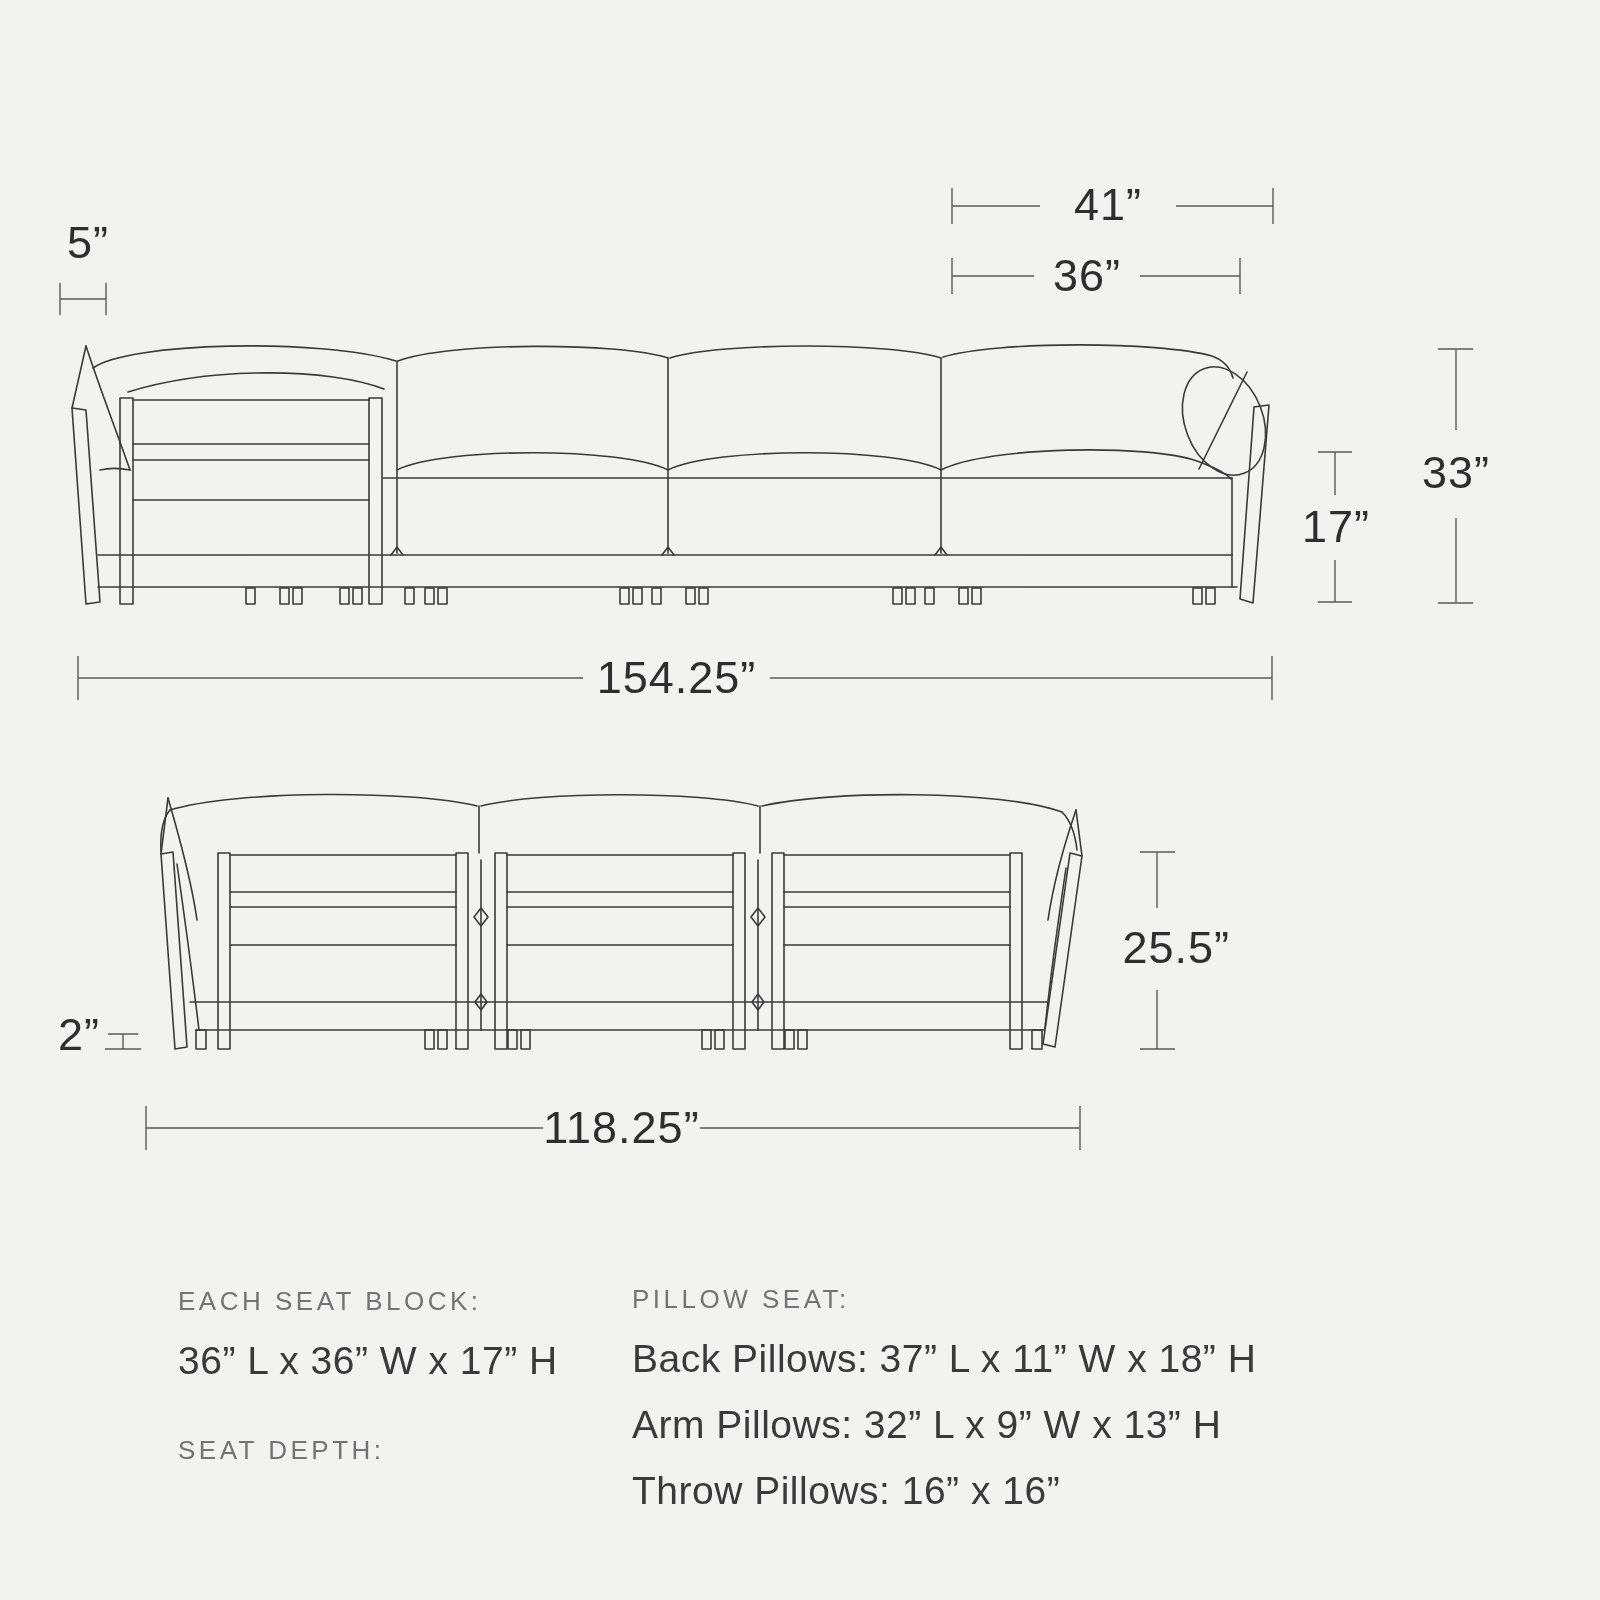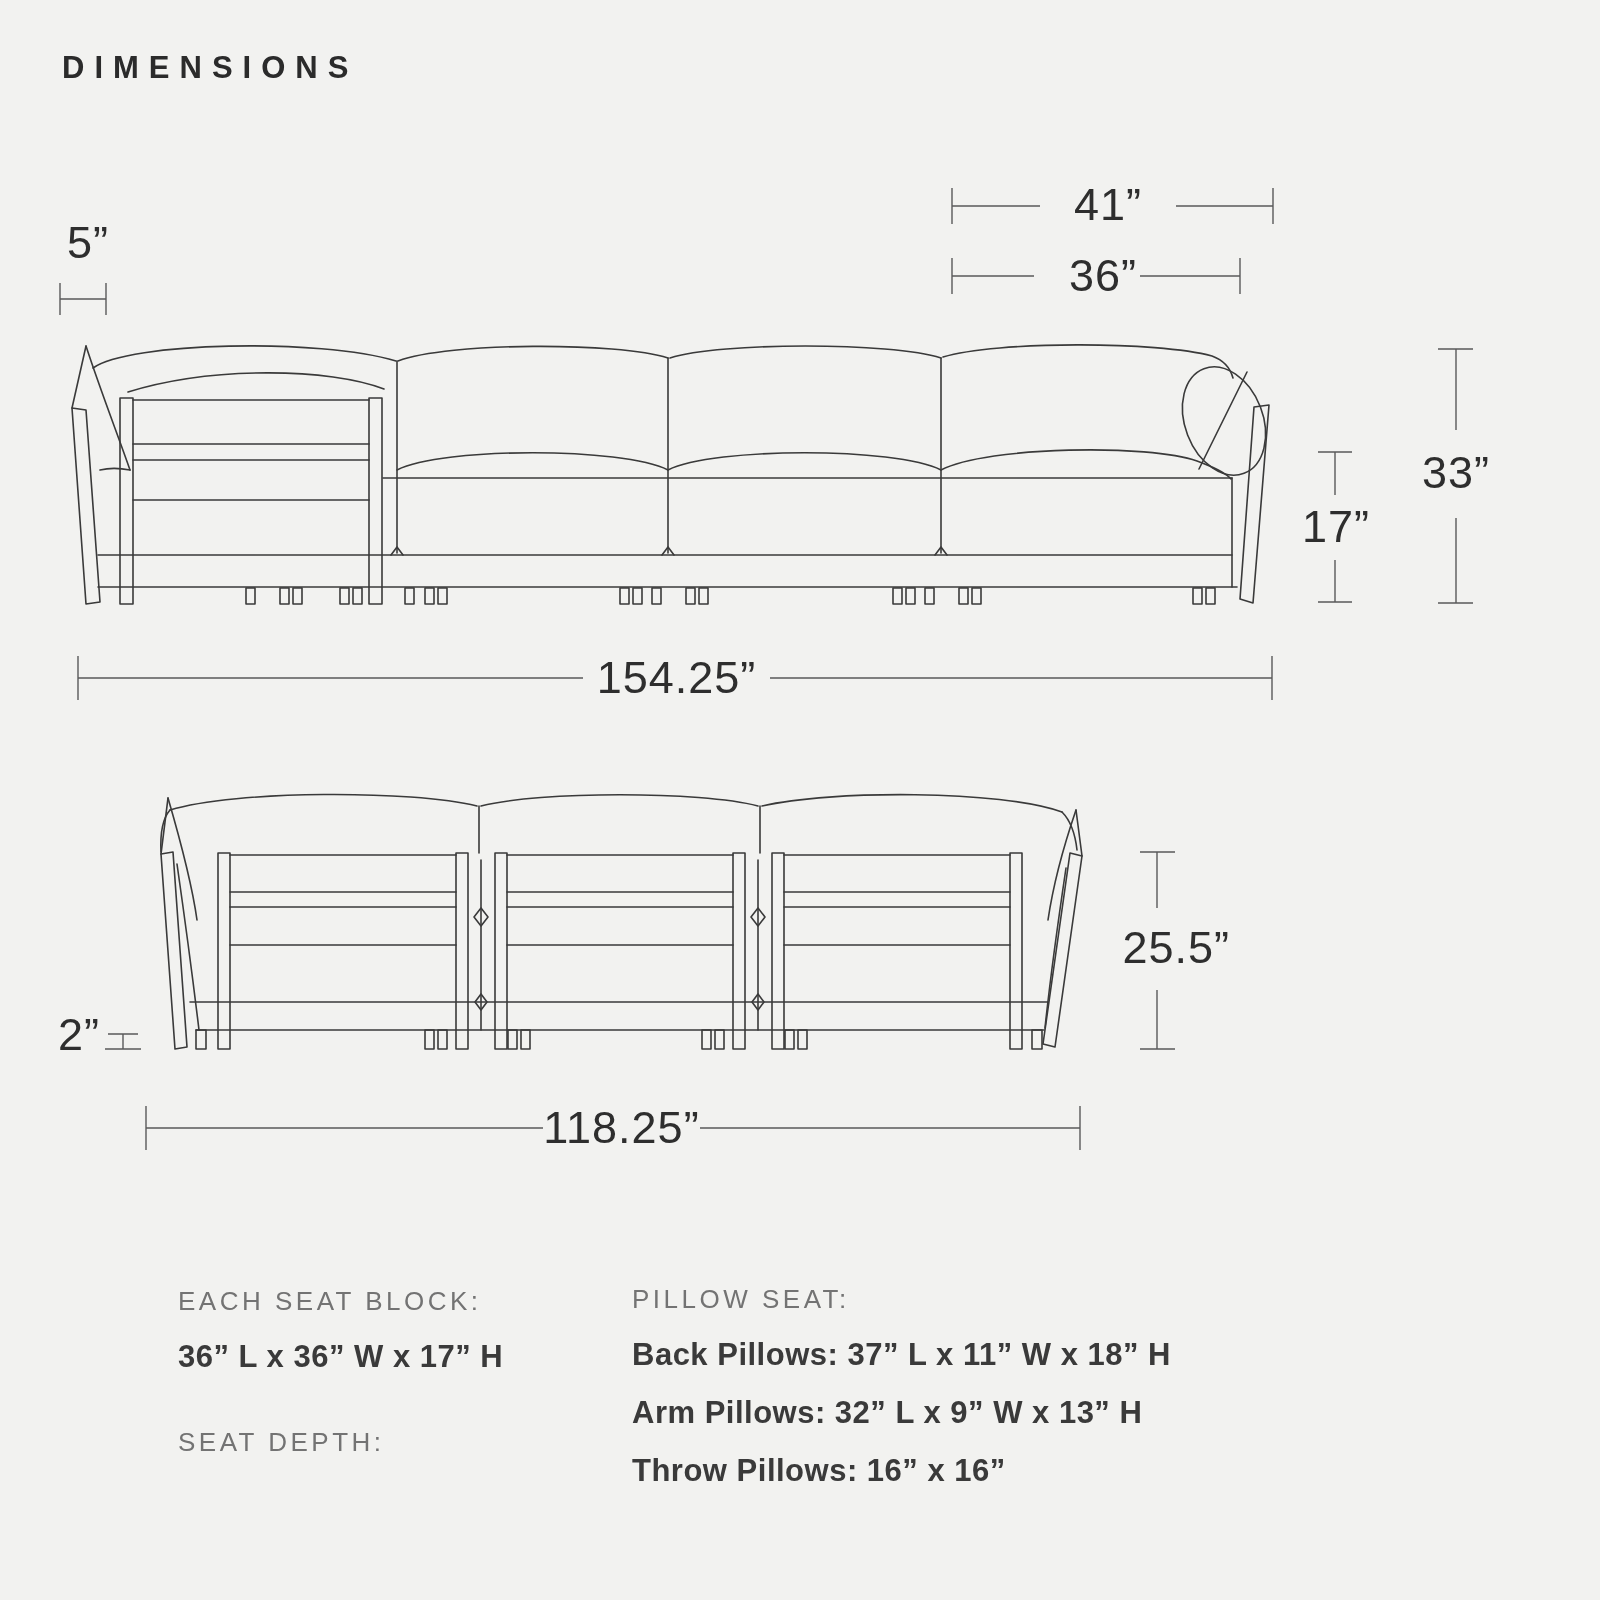--- a/index.html
+++ b/index.html
@@ -15,32 +15,31 @@
   svg.art{position:absolute;left:0;top:0;}
   g.draw{stroke:#3a3a3a;stroke-width:1.6;fill:none;stroke-linejoin:round;stroke-linecap:round;}
   g.dims{stroke:#5a5a5a;stroke-width:1.4;fill:none;stroke-linecap:butt;}
   .dim-label{
     position:absolute;font-size:45px;font-weight:300;line-height:1;
     color:#2e2e2e;text-align:center;letter-spacing:1px;white-space:nowrap;
   }
   .dim-label.right{text-align:right;}
   .spec-col{position:absolute;display:flex;flex-direction:column;}
   .spec-h{font-size:26px;font-weight:400;letter-spacing:3.5px;color:#737373;white-space:nowrap;}
-  .spec-v{font-size:31px;font-weight:700;letter-spacing:.5px;color:#3a3a3a;white-space:nowrap;}
+  .spec-v{font-size:39px;font-weight:400;letter-spacing:.5px;color:#3a3a3a;white-space:nowrap;}
   .spec-col .spec-v{margin-top:22px;}
   .spec-col .spec-h + .spec-v{margin-top:22px;}
   .spec-col .gap{height:52px;}
   .pillow-line{margin-top:24px;}
 </style>
 </head>
 <body>
 
 <div class="canvas">
 
-  <div class="page-title">DIMENSIONS</div>
 
   <svg class="art" width="1600" height="1600" viewBox="0 0 1600 1600">
 
     <g class="draw">
 
       <path d="M93 368 C128 342 320 338 396 361"></path>
       <path d="M398 361 C448 342 618 342 668 358"></path>
       <path d="M670 358 C720 342 891 342 941 358"></path>
       <path d="M943 357 C996 341 1158 341 1212 356 C1223 360 1230 367 1233 378"></path>
 
@@ -172,21 +171,21 @@
       <path d="M108 1034 H138 M123 1034 V1049 M105 1049 H141"></path>
 
       <path d="M1140 852 H1175 M1157 852 V908 M1157 990 V1049 M1140 1049 H1175"></path>
 
       <path d="M146 1106 V1150 M1080 1106 V1150 M146 1128 H543 M700 1128 H1080"></path>
     </g>
   </svg>
 
   <div class="dim-label" style="left:56px;top:220px;width:64px;">5”</div>
   <div class="dim-label" style="left:1043px;top:182px;width:130px;">41”</div>
-  <div class="dim-label" style="left:1037px;top:253px;width:100px;text-align:right;">36”</div>
+  <div class="dim-label" style="left:1037px;top:253px;width:100px;">36”</div>
   <div class="dim-label" style="left:1292px;top:504px;width:88px;">17”</div>
   <div class="dim-label" style="left:1408px;top:450px;width:96px;">33”</div>
   <div class="dim-label" style="left:583px;top:655px;width:187px;">154.25”</div>
 
   <div class="dim-label right" style="left:34px;top:1012px;width:66px;">2”</div>
   <div class="dim-label" style="left:1085px;top:925px;width:145px;text-align:right;">25.5”</div>
   <div class="dim-label" style="left:543px;top:1105px;width:157px;">118.25”</div>
 
   <div class="spec-col" style="left:178px;top:1286px;">
     <div class="spec-h">EACH SEAT BLOCK:</div>

